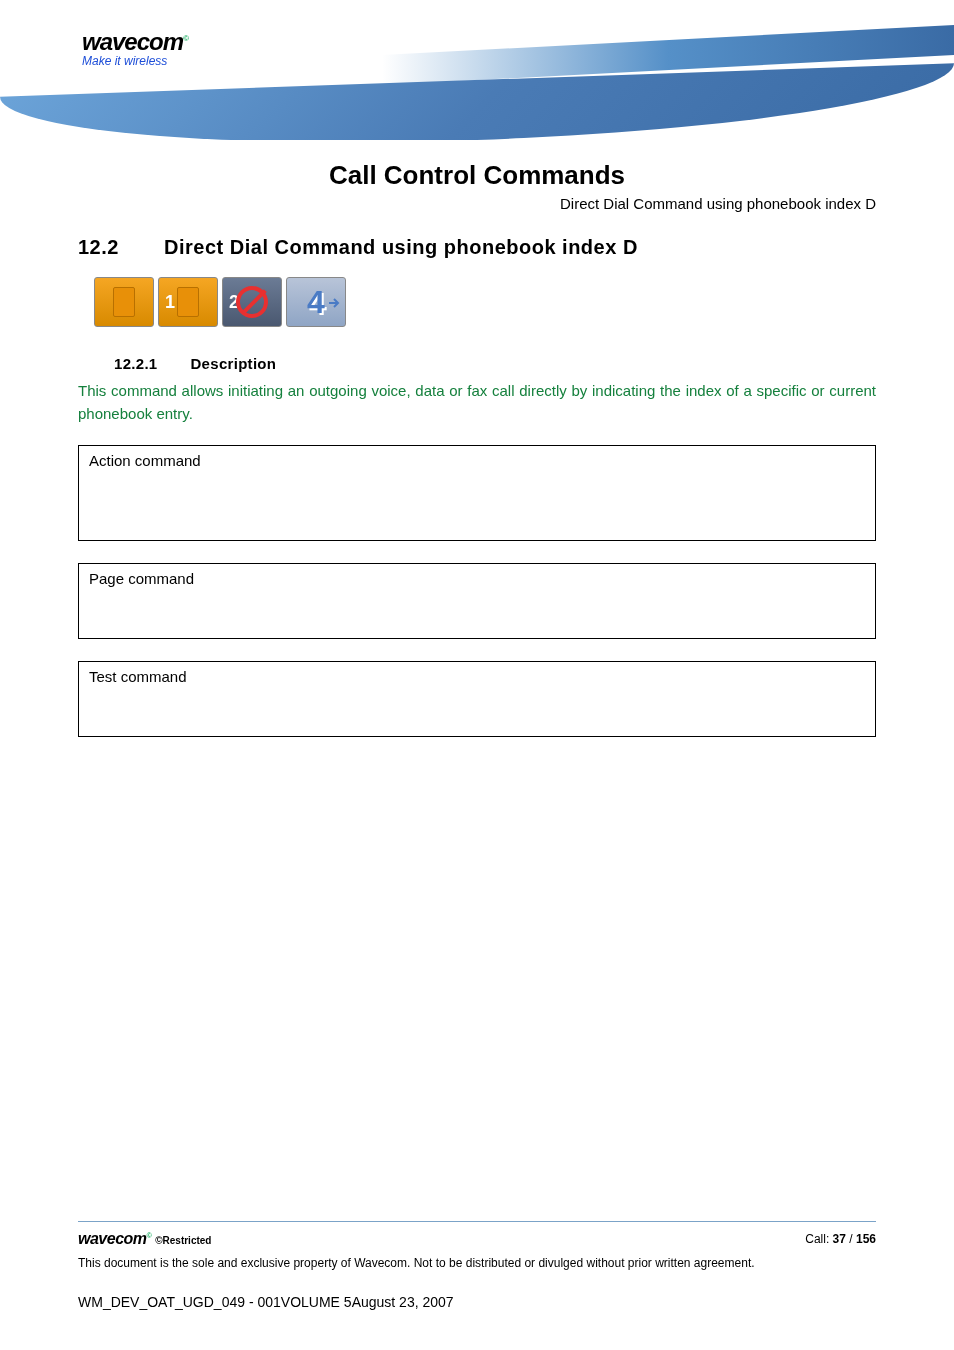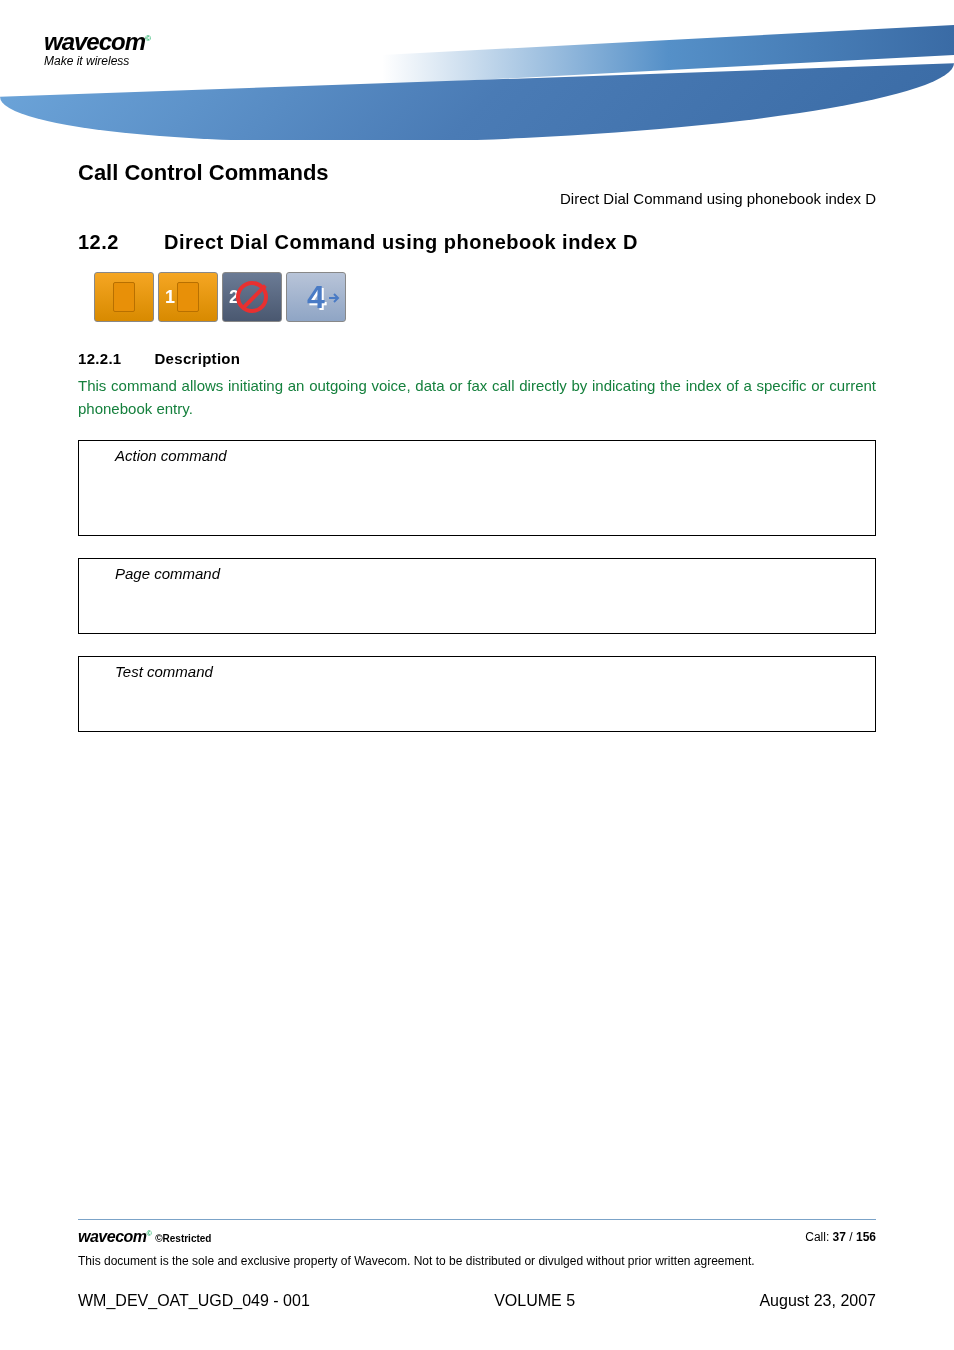--- a/index.html
+++ b/index.html
@@ -14,40 +14,40 @@
       font-family: Verdana, Geneva, sans-serif;
       position: relative;
     }
     .header-banner {
       width: 100%;
       height: 140px;
       position: relative;
       overflow: hidden;
     }
     .logo-area {
-      padding: 28px 0 0 44px;
+      padding: 28px 0 0 82px;
       position: relative;
       z-index: 2;
     }
     .logo-text {
       font-size: 24px;
       font-weight: bold;
       color: #000;
       font-style: italic;
       letter-spacing: -1px;
     }
     .logo-text sup {
       font-size: 8px;
       vertical-align: super;
       color: #00A651;
     }
     .tagline {
       font-size: 12px;
       font-style: italic;
-      color: #000000;
+      color: #1d4ed8;
       margin-top: -2px;
     }
     .banner-swoosh {
       position: absolute;
       top: 80px;
       left: 0;
       width: 100%;
       height: 60px;
       background: linear-gradient(135deg, #6BA3D8 0%, #4A7BB5 50%, #3A6BA5 100%);
       transform: skewY(-2deg);
@@ -59,22 +59,22 @@
       right: 0;
       width: 60%;
       height: 30px;
       background: linear-gradient(90deg, transparent 0%, #5590C8 50%, #3A6BA5 100%);
       transform: skewY(-3deg);
     }
     .content {
       padding: 20px 78px 0 78px;
     }
     .chapter-title {
-      text-align: left;
-      font-size: 22px;
+      text-align: center;
+      font-size: 26px;
       font-weight: bold;
       color: #000;
       margin-bottom: 4px;
     }
     .section-subtitle {
       text-align: right;
       font-size: 15px;
       color: #000;
       margin-bottom: 24px;
     }
@@ -162,42 +162,41 @@
     .subsection-heading {
       font-size: 15px;
       font-weight: 900;
       color: #000;
       margin-bottom: 8px;
       letter-spacing: 0.3px;
     }
     .subsection-number {
       display: inline-block;
       width: 72px;
+      margin-left: 36px;
     }
     .body-text {
       font-size: 15px;
       color: #15803d;
       line-height: 1.5;
       text-align: justify;
       margin-bottom: 20px;
     }
     .command-box {
       border: 1px solid #000;
       padding: 6px 10px;
       margin-bottom: 22px;
       min-height: 76px;
     }
     .command-box.tall {
       min-height: 96px;
     }
     .command-label {
       font-size: 15px;
-      font-style: italic;
-      color: #000;
-      margin-left: 26px;
+      color: #000;
     }
     .footer {
       position: absolute;
       bottom: 40px;
       left: 78px;
       right: 78px;
     }
     .footer-line {
       border-top: 1px solid #7BA3C8;
       margin-bottom: 8px;
@@ -229,22 +228,21 @@
     .page-info .bold {
       font-weight: bold;
     }
     .footer-notice {
       font-size: 12px;
       text-align: justify;
       margin-bottom: 24px;
     }
     .footer-bottom {
       display: flex;
-      justify-content: space-between;
-      font-size: 16px;
+      font-size: 14px;
     }
   </style>
 </head>
 <body>
 
 <div class="header-banner">
   <div class="logo-area">
     <div class="logo-text">
       <span>wavecom</span><sup>©</sup>
     </div>

